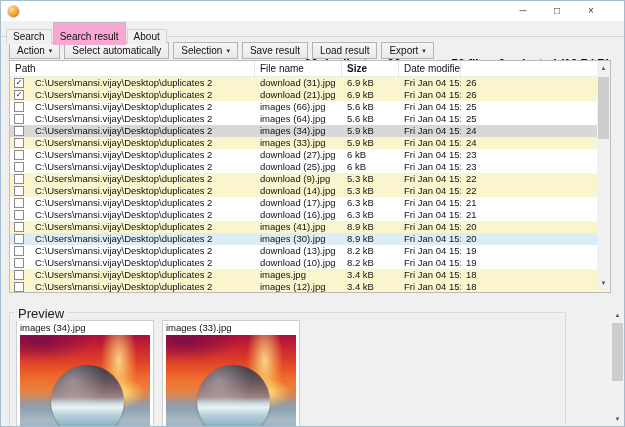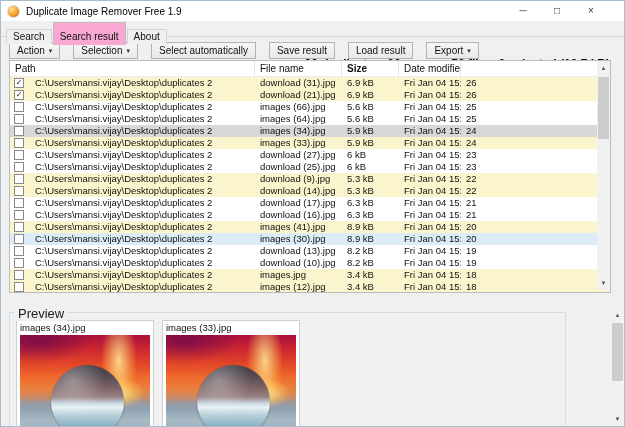--- a/index.html
+++ b/index.html
@@ -18,21 +18,21 @@
   .win-controls{margin-left:auto; margin-right:16px; display:flex;}
   .win-btn{width:34px; height:18px; text-align:center; line-height:17px; font-size:10px; color:#333; cursor:default;}
   
   .tabstrip{position:relative; height:15px; padding-left:5px; margin-top:1px;}
   .tabstrip::after{content:""; position:absolute; left:0; right:0; bottom:0; border-bottom:1px solid #d4d4d4;}
   .tab{position:relative; z-index:1; display:inline-block; vertical-align:bottom;
     padding:1px 6px 2px; margin-right:1px; background:#f0f0f0;
     border:1px solid #d4d4d4; border-bottom:none; font-size:10px;}
   .tab.active{z-index:3; padding-top:8px; margin-bottom:-1px; padding-bottom:3px; background:#f9a8d4; border-color:#bcbcbc;text-align:center;}
   
-  .toolbar{display:flex; gap:13px; margin:5px 0 0 8px;}
+  .toolbar{display:flex; gap:4px; margin:5px 0 0 8px;}
   .tbtn{display:inline-flex; align-items:center; gap:4px; height:17px;
     background:linear-gradient(#f6f6f6,#e9e9e9); border:1px solid #b3b3b3;
     font-family:"Liberation Sans", sans-serif; font-size:10px; padding:0 7px; color:#111;}
   .caret{font-size:7px; color:#333; line-height:1;}
   
   .status{position:absolute; top:56px; right:14px; font-size:12px; font-weight:bold; color:#000;}
   
   .table{position:absolute; left:8px; top:59px; width:600px; height:231px;
     border:1px solid #bcbcbc; background:#fff; overflow:hidden;}
   .thead{display:flex; height:15px; line-height:15px; font-size:10px; background:#fff; border-bottom:1px solid #ececec;}
@@ -71,41 +71,40 @@
       linear-gradient(180deg,#3f3a46 0%,#5c4e56 18%,#7e6668 32%,#9a8284 44%,#c7d6de 52%,#e8f2f5 58%,#b9d2dc 68%,#8fb4c6 82%,#6f9cb4 100%);
     box-shadow:0 1px 2px rgba(0,0,0,.35);}
 </style>
 </head>
 <body>
 
 <div class="window">
 
   <div class="titlebar">
     <span class="app-icon"></span>
-    <span class="title-text">Duplicate Image Remover Free 1.9</span>
     <span class="win-controls">
         <span class="win-btn">─</span>
         <span class="win-btn">□</span>
         <span class="win-btn">×</span>
       </span>
   </div>
 
   <div class="tabstrip"><div class="tab">Search</div><div class="tab active">Search result</div><div class="tab">About</div></div>
 
   <div class="toolbar">
       <button class="tbtn">
         <span>Action</span>
         <span class="caret">▾</span>
       </button>
       <button class="tbtn">
+        <span>Select automatically</span>
+      </button>
+      <button class="tbtn">
         <span>Selection</span>
         <span class="caret">▾</span>
-      </button>
-      <button class="tbtn">
-        <span>Select automatically</span>
       </button>
       <button class="tbtn">
         <span>Save result</span>
       </button>
       <button class="tbtn">
         <span>Load result</span>
       </button>
       <button class="tbtn">
         <span>Export</span>
         <span class="caret">▾</span>

